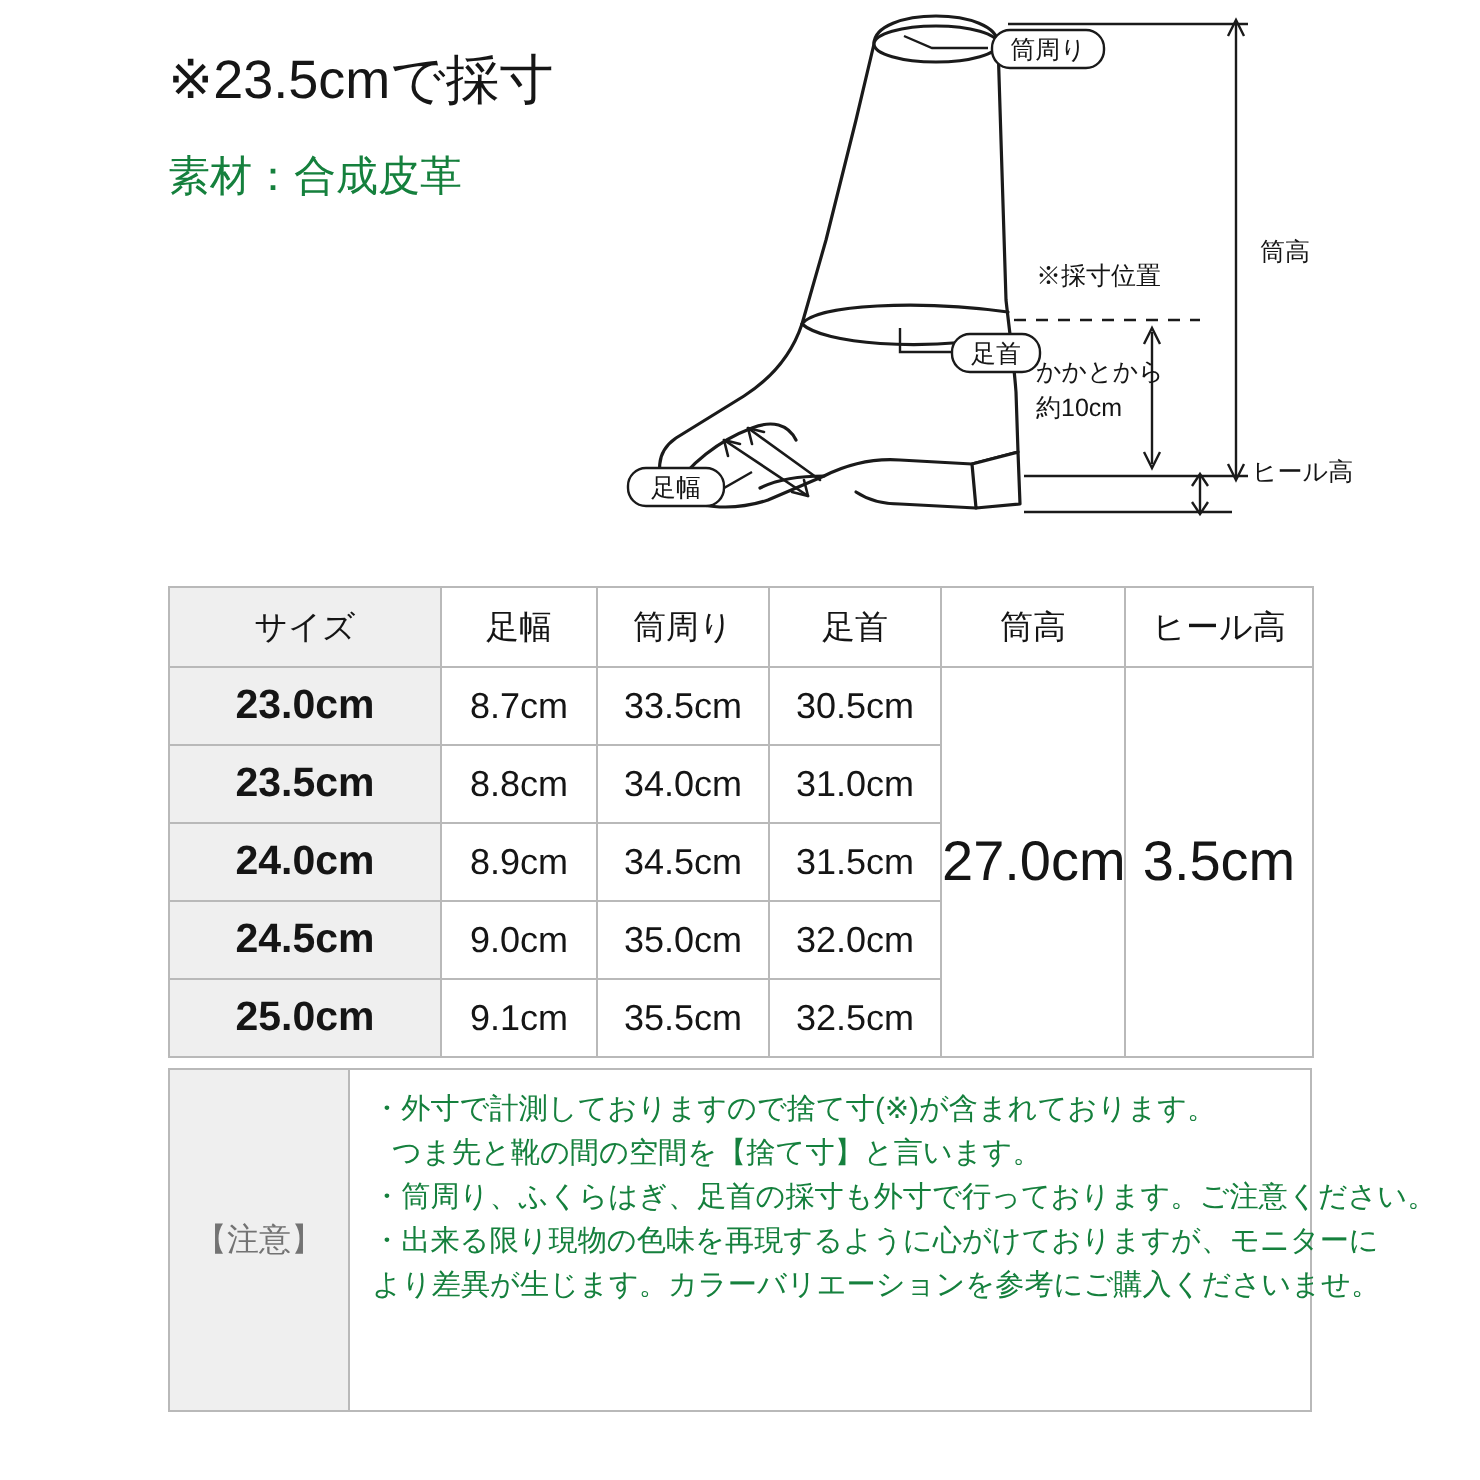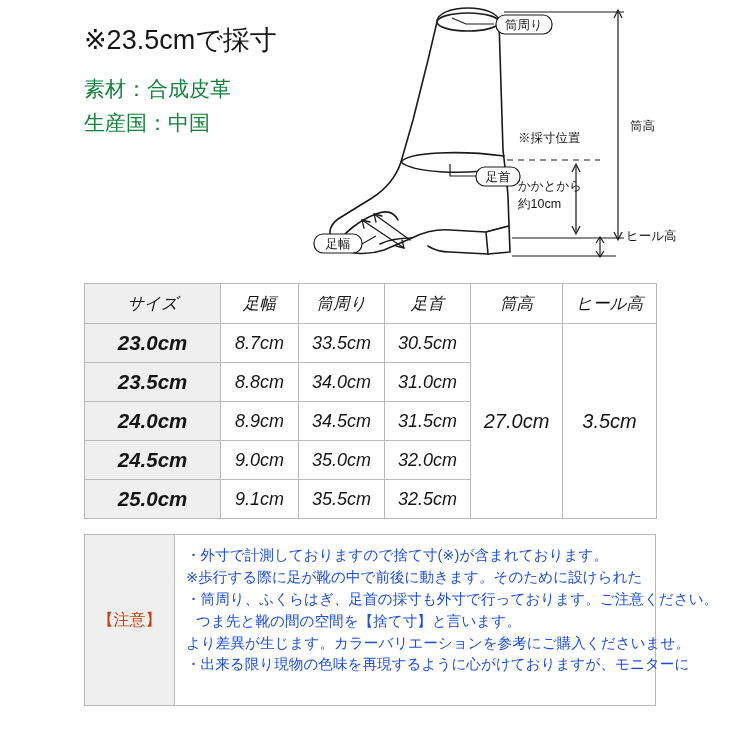--- a/index.html
+++ b/index.html
@@ -47,25 +47,24 @@
     left: 300px;
     top: 0px;
     width: 440px;
     height: 278px;
   }
 
   
   .size-table {
     position: absolute;
     left: 84px;
-    top: 283px;
+    top: 293px;
     width: 572px;
     border-collapse: collapse;
     table-layout: fixed;
-    font-style: italic;
   }
   .size-table th,
   .size-table td {
     border: 1px solid #b9b9b9;
     text-align: center;
     color: #151515;
     background: #ffffff;
     padding: 0;
   }
   .size-table thead th {
@@ -79,21 +78,21 @@
   .size-table tbody td {
     height: 38px;
     font-size: 18px;
   }
   .size-table tbody td.c-size {
     background: #efefef;
     font-size: 20.5px;
     font-weight: bold;
   }
   .size-table tbody td.c-merge {
-    font-size: 20px;
+    font-size: 28px;
   }
   .col-size  { width: 136px; }
   .col-a     { width: 78px; }
   .col-b     { width: 86px; }
   .col-c     { width: 86px; }
   .col-d     { width: 92px; }
   .col-e     { width: 94px; }
 
   
   .notes {
@@ -108,47 +107,46 @@
   }
   .notes-label {
     width: 89px;
     flex: 0 0 89px;
     background: #efefef;
     border-right: 1px solid #b9b9b9;
     display: flex;
     align-items: center;
     justify-content: center;
     font-size: 16px;
-    color: #c2410c;
+    color: #737373;
     text-align: right;
   }
   .notes-body {
     flex: 1 1 auto;
     padding: 10px 8px 10px 11px;
     box-sizing: border-box;
   }
   .note-line {
     font-size: 14.6px;
     line-height: 1.5;
-    color: #1d4ed8;
+    color: #15803d;
     white-space: nowrap;
   }
   .note-indent {
     padding-left: 10px;
   }
 </style>
 </head>
 <body>
 
 <div class="page">
 
   <div class="spec-block">
     <div class="spec-title">※23.5cmで採寸</div>
     <div class="spec-line">素材：合成皮革</div>
-    <div class="spec-line">生産国：中国</div>
   </div>
 
   <div class="illu">
     <svg width="440" height="278" viewBox="0 0 440 278" xmlns="http://www.w3.org/2000/svg">
       <g fill="none" stroke="#1a1a1a" stroke-width="1.6" stroke-linejoin="round" stroke-linecap="round">
 
         <path d="M137 22 C137 13 152 8 168 8 C184 8 199 13 199 22
                  L203 150 C205 168 207 182 208 196
                  L209 226
                  L186 232
@@ -283,21 +281,20 @@
         <td>35.5cm</td>
         <td>32.5cm</td>
       </tr>
     </tbody>
   </table>
 
   <div class="notes">
     <div class="notes-label">【注意】</div>
     <div class="notes-body">
       <div class="note-line">・外寸で計測しておりますので捨て寸(※)が含まれております。</div>
-      <div class="note-line">※歩行する際に足が靴の中で前後に動きます。そのために設けられた</div>
+      <div class="note-line note-indent">つま先と靴の間の空間を【捨て寸】と言います。</div>
       <div class="note-line">・筒周り、ふくらはぎ、足首の採寸も外寸で行っております。ご注意ください。</div>
-      <div class="note-line note-indent">つま先と靴の間の空間を【捨て寸】と言います。</div>
+      <div class="note-line">・出来る限り現物の色味を再現するように心がけておりますが、モニターに</div>
       <div class="note-line">より差異が生じます。カラーバリエーションを参考にご購入くださいませ。</div>
-      <div class="note-line">・出来る限り現物の色味を再現するように心がけておりますが、モニターに</div>
     </div>
   </div>
 
 </div>
 
 </body></html>

